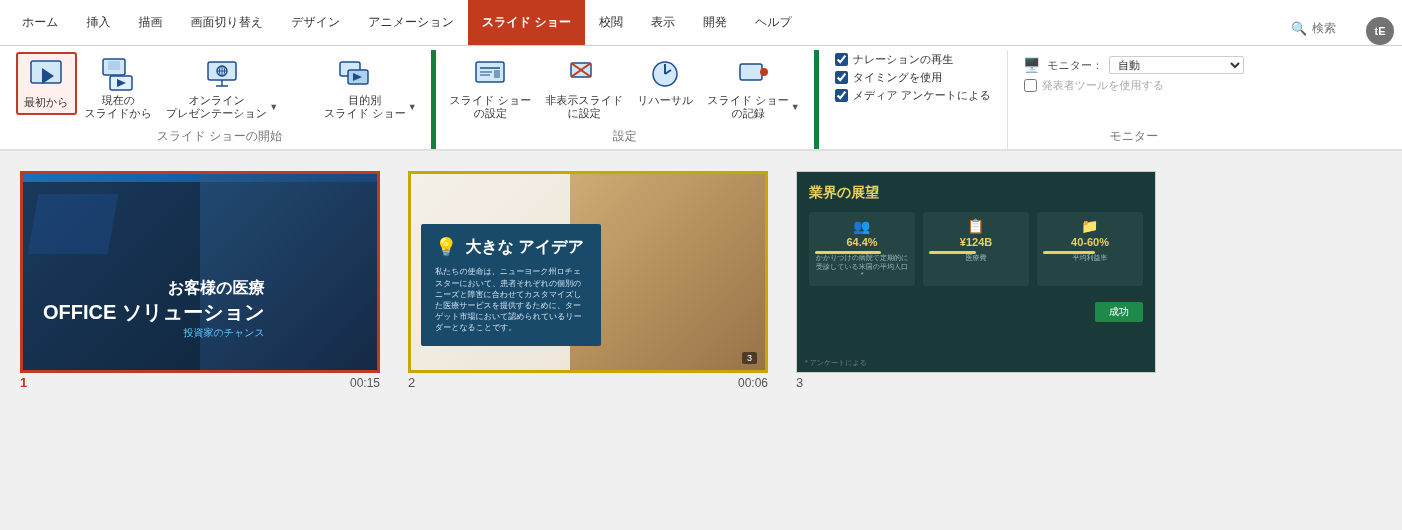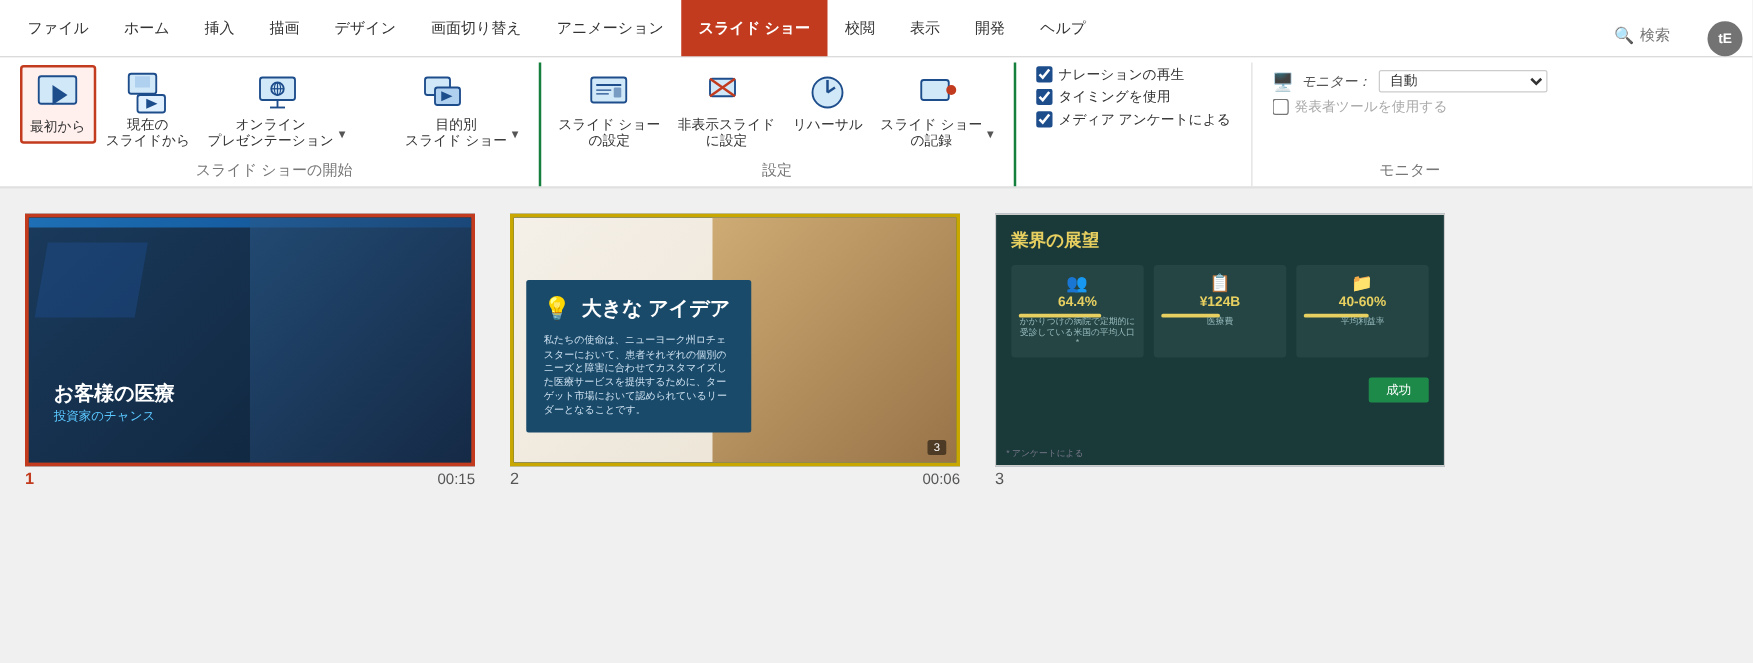--- a/index.html
+++ b/index.html
@@ -63,21 +63,21 @@
       border-bottom: 2px solid #e0e0e0;
       padding: 4px 8px 0 8px;
       display: flex;
       align-items: stretch;
       gap: 0;
     }
     .ribbon-group {
       display: flex;
       flex-direction: column;
       align-items: center;
-      border-right: 2px solid #15803d;
+      border-right: 5px solid #15803d;
       padding: 2px 8px 4px 8px;
     }
     .ribbon-group:last-child { border-right: none; }
     .ribbon-group-title {
       font-size: 12px;
       color: #777;
       text-align: center;
       margin-top: auto;
       padding-top: 4px;
       white-space: nowrap;
@@ -152,21 +152,20 @@
       display: flex;
       align-items: center;
       gap: 6px;
       font-size: 11px;
       color: #555;
     }
     .monitor-label {
       color: #555;
       font-size: 11px;
       white-space: nowrap;
-      font-style: italic;
     }
     .monitor-select {
       border: 1px solid #ccc;
       border-radius: 2px;
       font-size: 11px;
       padding: 1px 4px;
       background: #fff;
       color: #333;
       min-width: 60px;
     }
@@ -221,20 +220,21 @@
       align-items: center;
       padding: 2px 0;
     }
 
     
     .slide1-bg {
       width: 100%; height: 100%;
       background: linear-gradient(135deg, #1a3a5c 0%, #0d2035 100%);
       position: relative;
       overflow: hidden;
+      text-align: right;
     }
     .slide1-overlay {
       position: absolute;
       bottom: 30px;
       left: 20px;
       color: #fff;
     }
     .slide1-blue-strip {
       position: absolute;
       top: 0; left: 0; right: 0; height: 8px;
@@ -337,26 +337,25 @@
       margin-left: auto;
       display: flex;
       align-items: center;
       gap: 4px;
     }
   </style>
 </head>
 <body>
 
 <div class="ribbon-tabs">
-  <div class="ribbon-tab">ファイル</div>
   <div class="ribbon-tab">ホーム</div>
   <div class="ribbon-tab">挿入</div>
   <div class="ribbon-tab">描画</div>
+  <div class="ribbon-tab">画面切り替え</div>
   <div class="ribbon-tab">デザイン</div>
-  <div class="ribbon-tab">画面切り替え</div>
   <div class="ribbon-tab">アニメーション</div>
   <div class="ribbon-tab active">スライド ショー</div>
   <div class="ribbon-tab">校閲</div>
   <div class="ribbon-tab">表示</div>
   <div class="ribbon-tab">開発</div>
   <div class="ribbon-tab">ヘルプ</div>
   <div class="ribbon-top-right">
     <div class="ribbon-search">
       <span style="font-size:13px;color:#555;">🔍</span>
       <input type="text" style="border: none; outline: none; font-size: 12px; color: rgb(85, 85, 85); background: transparent; width: 50px;" placeholder="検索">
@@ -528,20 +527,21 @@
   <div class="slide-item">
     <div class="slide-thumb selected">
       <div class="slide1-bg">
         <div class="slide1-blue-strip"></div>
 
         <div style="position:absolute;right:0;top:0;bottom:0;width:50%;background:linear-gradient(135deg,#2a5a8a 0%,#1a3050 100%);opacity:0.6;"></div>
 
         <div style="position:absolute;top:20px;left:10px;width:80px;height:60px;background:rgba(30,80,150,0.4);transform:skew(-10deg);"></div>
         <div class="slide1-overlay">
           <div style="color:#fff;font-size:16px;font-weight:700;font-family:'Meiryo',sans-serif;">お客様の医療</div>
+          <div style="color:#fff;font-size:20px;font-weight:900;font-family:'Meiryo',sans-serif;">OFFICE ソリューション</div>
           <div style="color:#5bc8ff;font-size:10px;margin-top:0;">投資家のチャンス</div>
         </div>
       </div>
     </div>
     <div class="slide-meta">
       <span style="font-size:13px;color:#c23b1e;font-weight:600;">1</span>
       <span style="font-size:12px;color:#555;">00:15</span>
     </div>
   </div>
 

